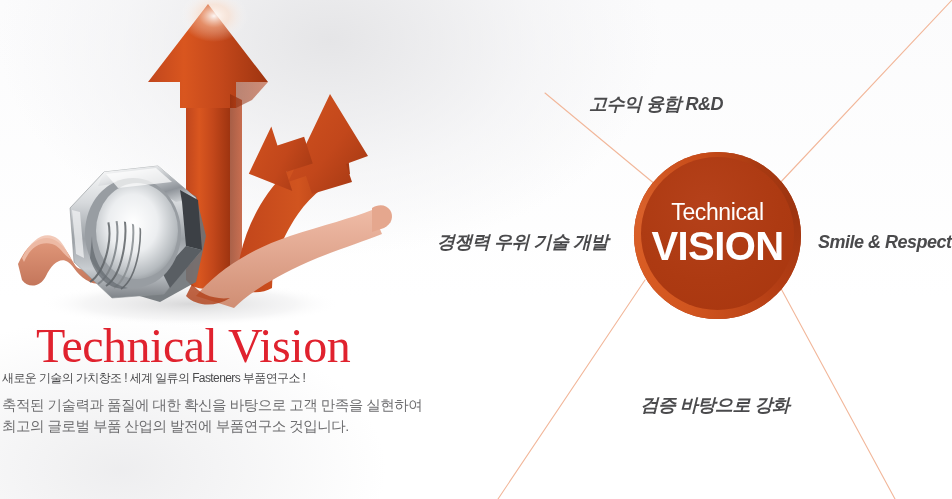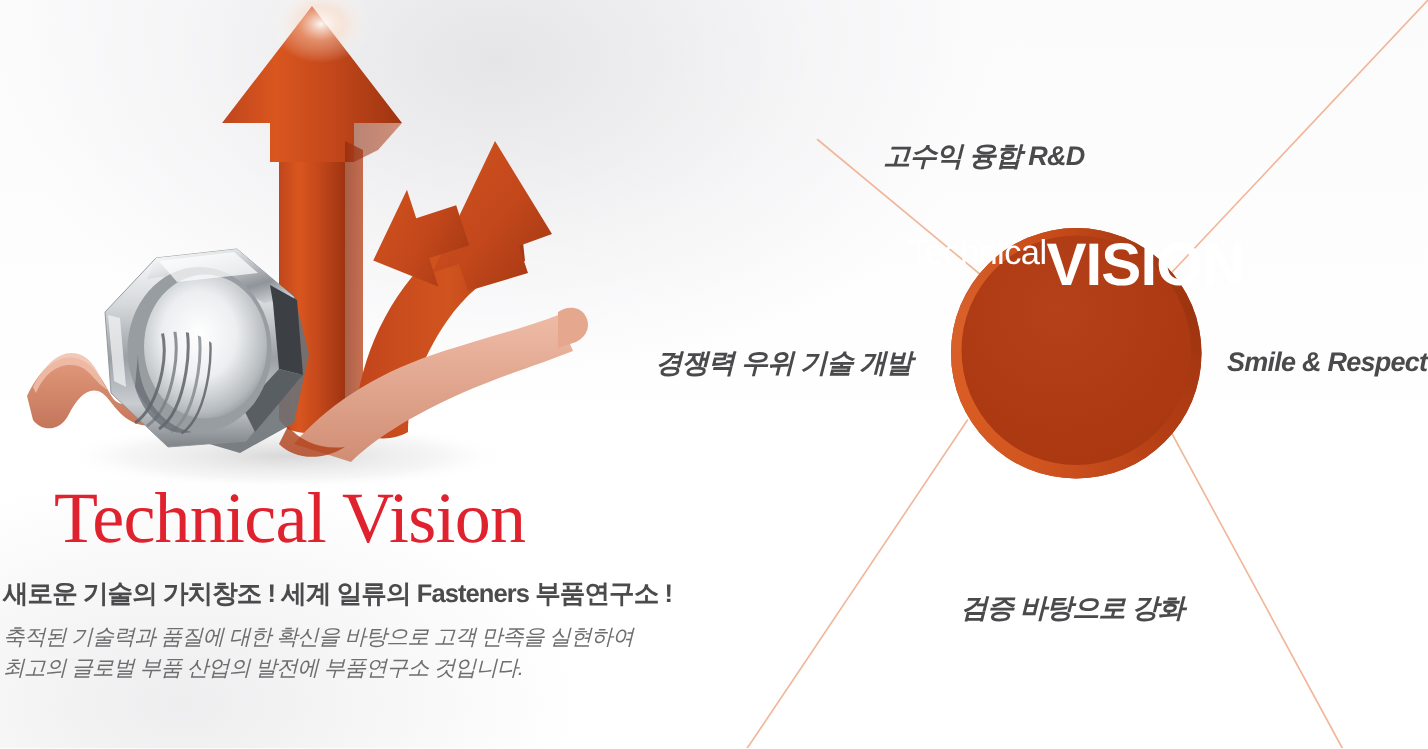--- a/index.html
+++ b/index.html
@@ -34,35 +34,33 @@
     font-weight:300;
     letter-spacing:-0.5px;
     line-height:1.0;
     color:#e0222e;
     font-family:Liberation Serif, serif;
     white-space:nowrap;
     margin-left:34px;
     -webkit-font-smoothing:antialiased;
   }
   #tagline-primary {
-    margin-top:14px;
-    font-size:17px;
-    font-weight:bold;
+    font-size:12px;
+    font-weight:normal;
     color:#4b4b4d;
     letter-spacing:-0.6px;
     white-space:nowrap;
   }
   #tagline-secondary {
     margin-top:8px;
     font-size:14.5px;
     font-weight:normal;
     color:#6e6e70;
     line-height:1.45;
     letter-spacing:-0.5px;
-    font-style:italic;
   }
   #tagline-secondary div { white-space:nowrap; }
 
   
   #vision-diagram {
     position:absolute; left:440px; top:0px;
     width:512px; height:499px;
   }
   #diagram-rays { position:absolute; inset:0; }
   #diagram-rays svg { display:block; width:512px; height:499px; }
@@ -88,22 +86,22 @@
         #a83a12 190deg,
         #9d3410 230deg,
         #b33d14 290deg,
         #d1551f 360deg);
   }
   #vision-circle-core {
     position:absolute;
     left:7px; top:5px; right:7px; bottom:9px;
     border-radius:50%;
     background:radial-gradient(circle at 42% 32%, #b5411a 0%, #ad3a12 55%, #a8360f 100%);
-    display:flex; flex-direction:row;
-    justify-content:center;
+    display:flex; flex-direction:column;
+    align-items:center; justify-content:center;
   }
   #vision-label-top {
     font-size:23px;
     font-weight:300;
     color:#ffffff;
     letter-spacing:-0.4px;
     line-height:1;
     margin-bottom:2px;
     font-family:"Liberation Sans", sans-serif;
   }

